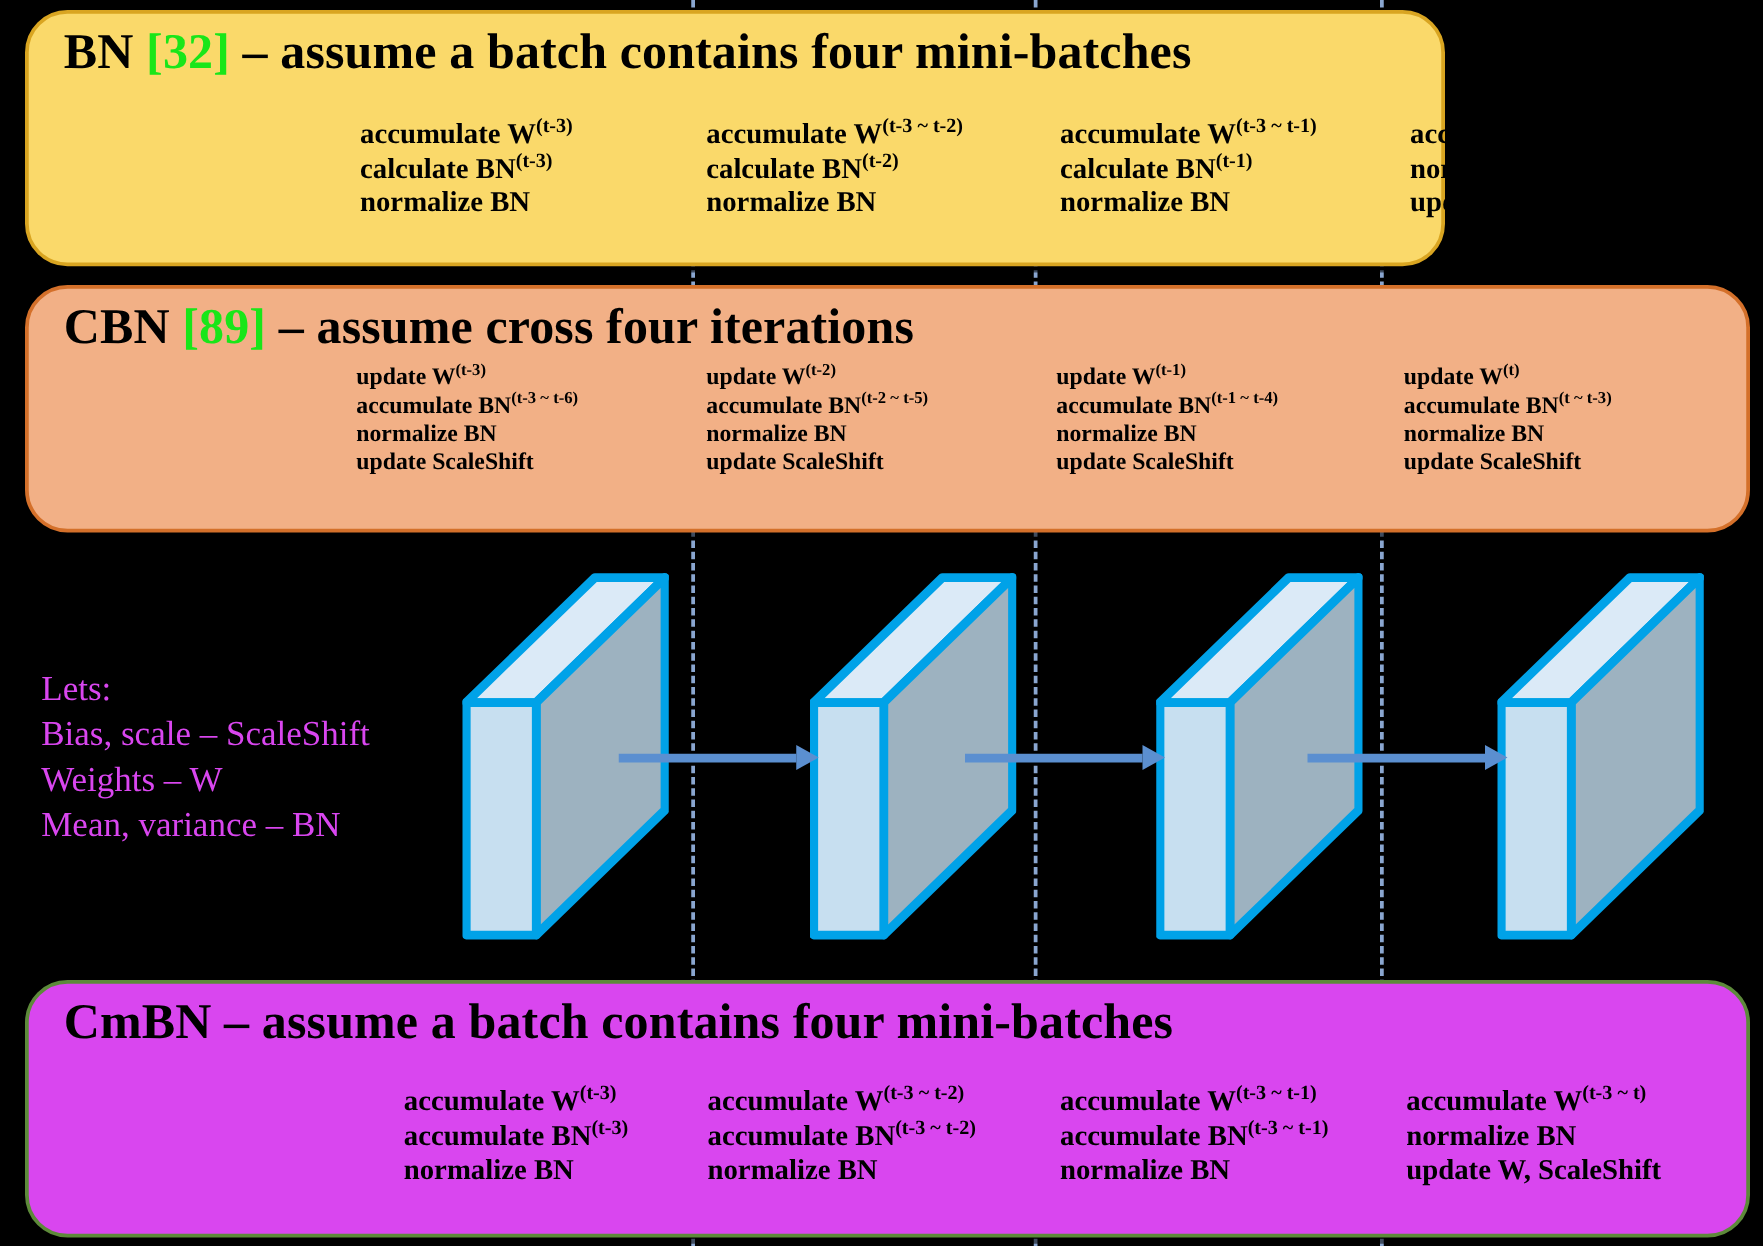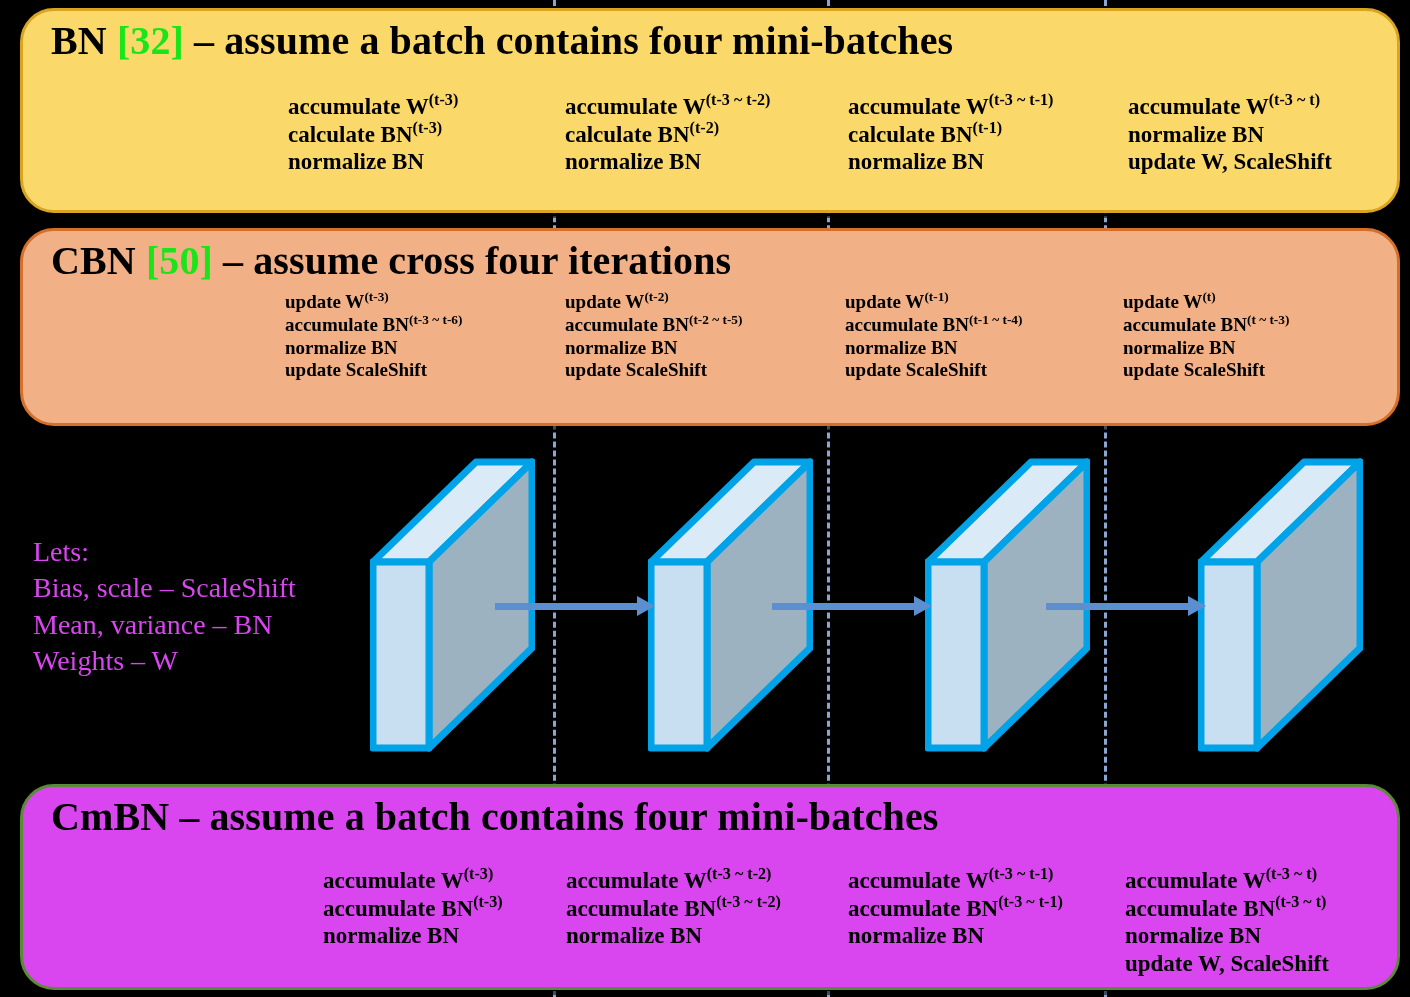--- a/index.html
+++ b/index.html
@@ -13,21 +13,21 @@
 
   
   .panel{position:absolute;border-radius:34px;box-sizing:border-box;}
   .panel .title{
     position:absolute;left:28px;top:6px;
     font-size:40px;font-weight:bold;color:#000;
     white-space:nowrap;letter-spacing:.1px;
   }
   .panel .title .ref{color:#19e619;}
 
-  #bn-panel{left:20px;top:8px;width:1380px;height:205px;
+  #bn-panel{left:20px;top:8px;width:1136px;height:205px;
             background:#fad96a;border:3px solid #d9a521;
             box-shadow:4px 5px 0 rgba(0,0,0,.55);}
   #cbn-panel{left:20px;top:228px;width:1380px;height:198px;
              background:#f2b086;border:3px solid #d4702a;
              box-shadow:4px 5px 0 rgba(0,0,0,.55);}
   #cmbn-panel{left:20px;top:784px;width:1380px;height:206px;
               background:#d946ef;border:3px solid #5d8a3a;
               box-shadow:4px 5px 0 rgba(0,0,0,.55);}
 
   
@@ -107,21 +107,21 @@
     <div class="col" id="bn-c3">
       <div class="line"><span>accumulate W</span><sup>(t-3 ~ t)</sup></div>
       <div class="line"><span>normalize  BN</span></div>
       <div class="line"><span>update W, ScaleShift</span></div>
     </div>
   </div>
 
   <div class="panel" id="cbn-panel">
     <div class="title">
       <span>CBN</span>
-      <span class="ref">[50]</span><span> – assume cross four iterations</span>
+      <span class="ref">[89]</span><span> – assume cross four iterations</span>
     </div>
 
     <div class="col" id="cbn-c0">
       <div class="line"><span>update W</span><sup>(t-3)</sup></div>
       <div class="line"><span>accumulate BN</span><sup>(t-3 ~ t-6)</sup></div>
       <div class="line"><span>normalize  BN</span></div>
       <div class="line"><span>update ScaleShift</span></div>
     </div>
 
     <div class="col" id="cbn-c1">
@@ -142,22 +142,22 @@
       <div class="line"><span>update W</span><sup>(t)</sup></div>
       <div class="line"><span>accumulate BN</span><sup>(t ~ t-3)</sup></div>
       <div class="line"><span>normalize  BN</span></div>
       <div class="line"><span>update ScaleShift</span></div>
     </div>
   </div>
 
   <div id="legend">
     <div>Lets:</div>
     <div>Bias, scale – ScaleShift</div>
+    <div>Weights – W</div>
     <div>Mean, variance – BN</div>
-    <div>Weights – W</div>
   </div>
 
   <div class="cube" style="left:370px;top:455px;">
     <svg width="165" height="300" viewBox="0 0 165 300">
       <polygon points="3,107 106,7 162,7 59,107" fill="#dbeaf7" stroke="#00a2e8" stroke-width="7" stroke-linejoin="round"></polygon>
       <polygon points="59,107 162,7 162,193 59,293" fill="#9db2c0" stroke="#00a2e8" stroke-width="7" stroke-linejoin="round"></polygon>
       <polygon points="3,107 59,107 59,293 3,293" fill="#c7dff0" stroke="#00a2e8" stroke-width="7" stroke-linejoin="round"></polygon>
     </svg>
   </div>
 
@@ -216,19 +216,18 @@
     </div>
 
     <div class="col" id="cmbn-c2">
       <div class="line"><span>accumulate W</span><sup>(t-3 ~ t-1)</sup></div>
       <div class="line"><span>accumulate BN</span><sup>(t-3 ~ t-1)</sup></div>
       <div class="line"><span>normalize  BN</span></div>
     </div>
 
     <div class="col" id="cmbn-c3">
       <div class="line"><span>accumulate W</span><sup>(t-3 ~ t)</sup></div>
-      <div class="line"><span>accumulate BN</span><sup>(t-3 ~ t)</sup></div>
       <div class="line"><span>normalize  BN</span></div>
       <div class="line"><span>update W, ScaleShift</span></div>
     </div>
   </div>
 
 </div>
 
 </body></html>

